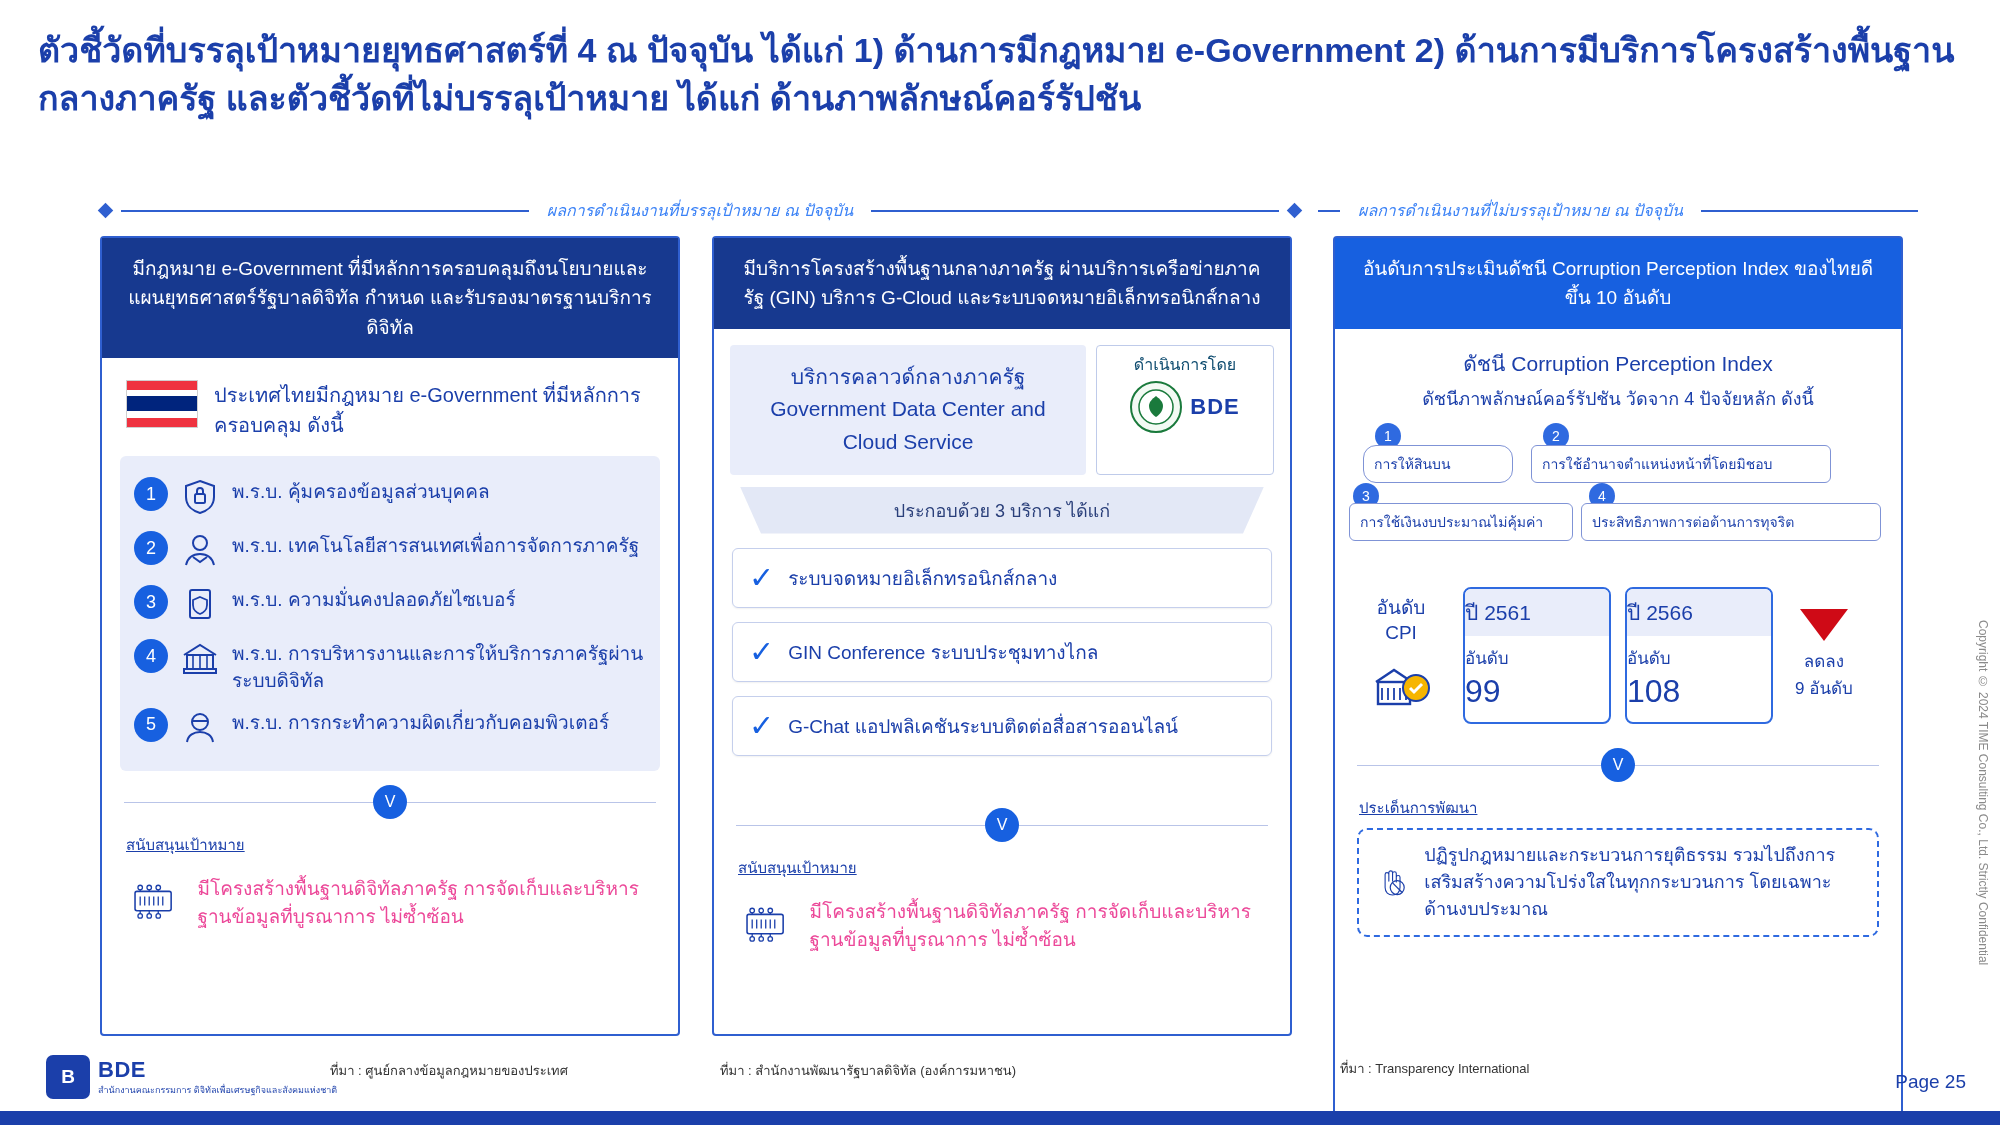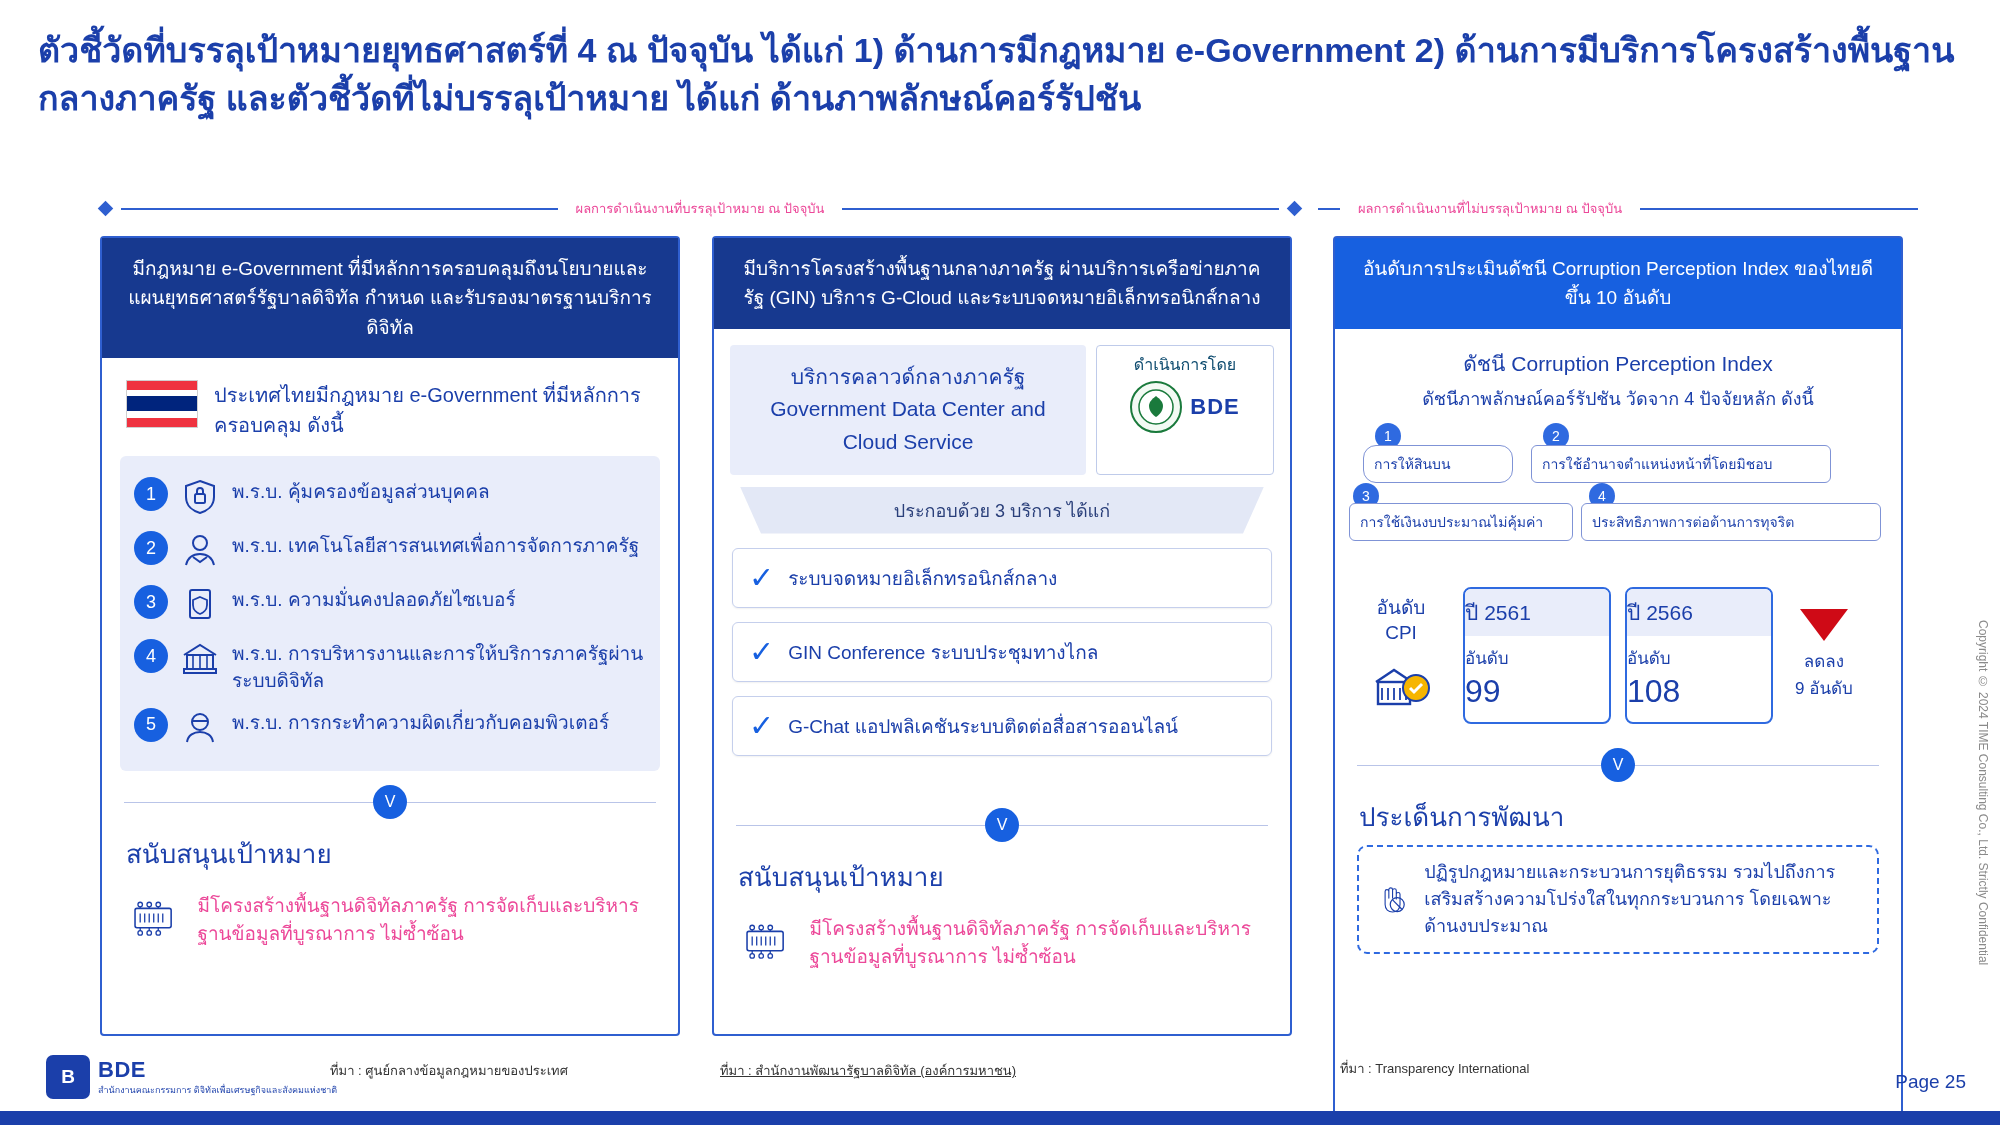--- a/index.html
+++ b/index.html
@@ -30,22 +30,23 @@
     gap: 10px;
   }
   .rail-line {
     height: 2px; background: #2f5fd0; flex: 1 1 auto;
   }
   .rail-dot {
     width: 11px; height: 11px; background: #2f5fd0;
     transform: rotate(45deg); flex: 0 0 auto;
   }
   .rail-label {
-    color: #ec4899; font-size: 13px; white-space: nowrap;
+    color: #3b82f6; font-size: 16px; white-space: nowrap;
     padding: 0 8px;
+    font-style: italic;
   }
   
   .col {
     position: absolute;
     top: 236px;
     border: 2px solid #2f5fd0;
     border-radius: 4px;
     background: #ffffff;
   }
   .col-a { left: 100px;  width: 580px; height: 800px; }
@@ -98,21 +99,21 @@
     display: flex; align-items: center; justify-content: center;
     margin: 0 auto;
   }
   .vchev-wrap { position: relative; margin-top: 14px; }
   .vchev-wrap:before {
     content: ""; position: absolute; left: 22px; right: 22px; top: 17px;
     border-top: 1px solid #b9c4e8;
   }
   .vchev-wrap .vchev { position: relative; }
   .support-title {
-    color: #1b3faa; font-size: 26px; 
+    color: #1b3faa; font-size: 15px; text-decoration: underline;
     margin: 14px 0 6px 24px;
   }
   .support-row { display: flex; gap: 16px; align-items: center; padding: 4px 24px 0 24px; }
   .support-text { color: #ec4899; font-size: 19px; line-height: 1.45; }
 
   
   .b-top { display: flex; gap: 10px; padding: 16px 16px 0 16px; }
   .b-cloud {
     flex: 1 1 auto;
     background: #e9edfa; border-radius: 4px;
@@ -437,21 +438,21 @@
       <svg width="80" height="80" viewBox="0 0 80 80">
         <path d="M26 46 v-22 a4 4 0 0 1 8 0 v14 M34 38 v-18 a4 4 0 0 1 8 0 v18 M42 38 v-16 a4 4 0 0 1 8 0 v16 M50 40 v-10 a4 4 0 0 1 8 0 v22 c0 10-7 16-16 16 -9 0-16-6-16-16 v-6" fill="none" stroke="#1b3faa" stroke-width="2.4" stroke-linecap="round"></path>
         <circle cx="52" cy="52" r="15" fill="none" stroke="#1b3faa" stroke-width="2.6"></circle>
         <path d="M42 42 L62 62" stroke="#1b3faa" stroke-width="2.6"></path>
       </svg>
       <div class="c-dev-text">ปฏิรูปกฎหมายและกระบวนการยุติธรรม รวมไปถึงการเสริมสร้างความโปร่งใสในทุกกระบวนการ โดยเฉพาะด้านงบประมาณ</div>
     </div>
   </div>
 
   <div class="src" style="left:330px; top:1060px;">ที่มา : ศูนย์กลางข้อมูลกฎหมายของประเทศ</div>
-  <div class="src" style="left:720px; top:1060px;text-decoration:underline;">ที่มา : สำนักงานพัฒนารัฐบาลดิจิทัล (องค์การมหาชน)</div>
+  <div class="src" style="left:720px; top:1060px;">ที่มา : สำนักงานพัฒนารัฐบาลดิจิทัล (องค์การมหาชน)</div>
   <div class="src" style="left:1340px; top:1058px;">ที่มา : Transparency International</div>
 
   <div class="bde-logo">
     <div class="bde-mark">B</div>
     <div>
       <span class="bde-word">BDE</span>
       <span class="bde-sub">สำนักงานคณะกรรมการ
 ดิจิทัลเพื่อเศรษฐกิจและสังคมแห่งชาติ</span>
     </div>
   </div>

